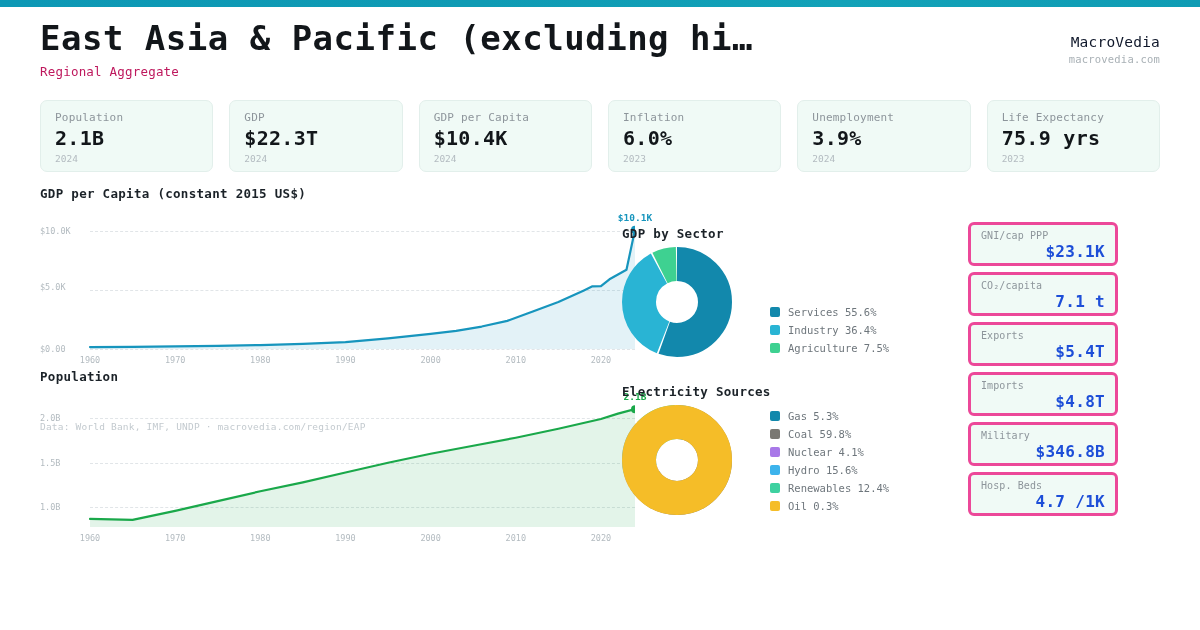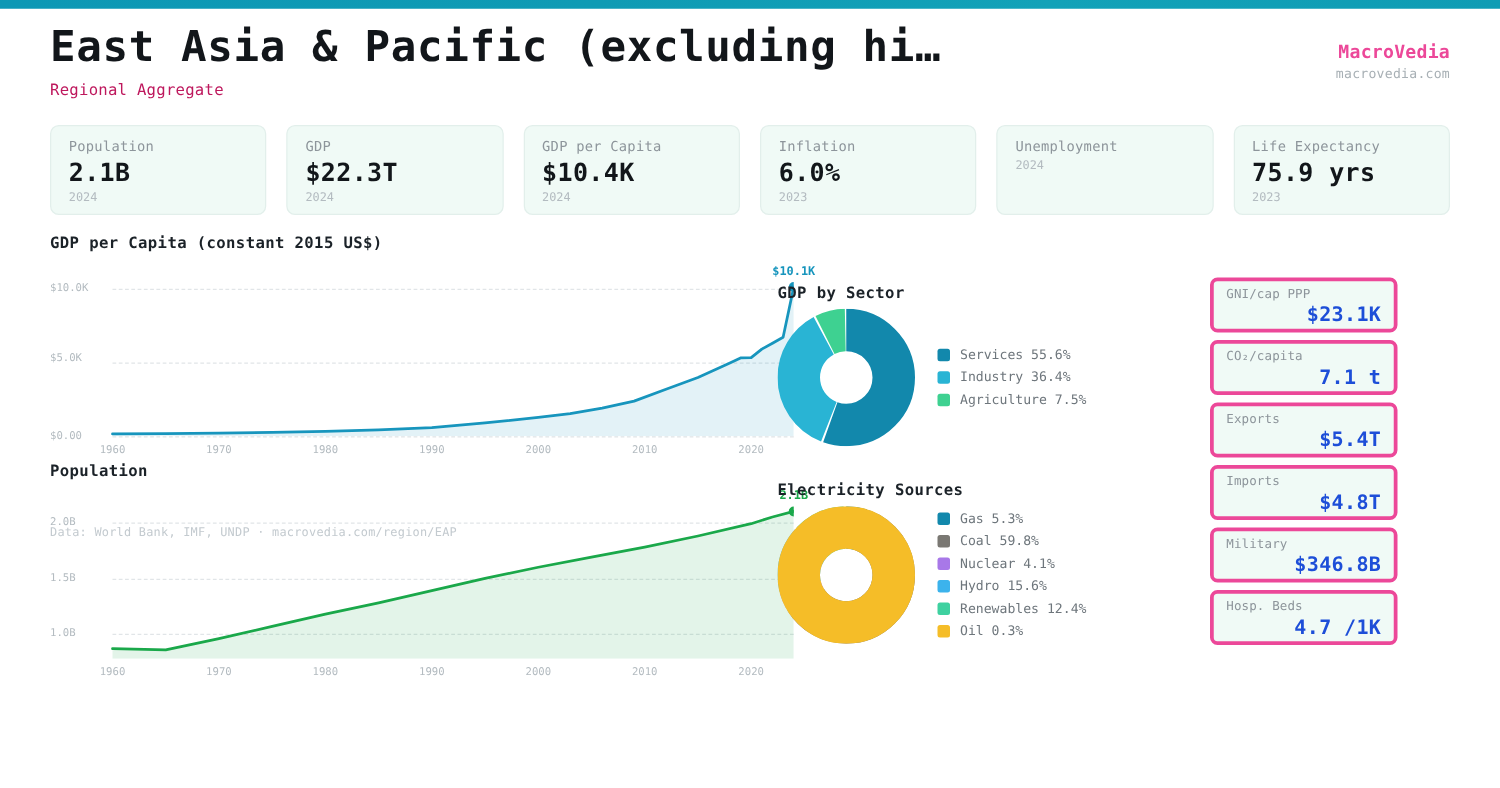--- a/index.html
+++ b/index.html
@@ -20,21 +20,21 @@
   
   .header { position: absolute; left: 40px; top: 16px; width: 1120px; height: 70px; }
   .title {
     font-size: 34px; font-weight: bold; color: #12161a;
     letter-spacing: 0.5px; line-height: 44px; white-space: nowrap;
   }
   .subtitle {
     font-size: 12.5px; color: #be185d; margin-top: 4px; letter-spacing: 0.2px;
   }
   .brand-wrap { position: absolute; right: 0; top: 18px; text-align: right; }
-  .brand { font-size: 14.5px; font-weight: bold; color: #ec4899; letter-spacing: 0.2px; }
+  .brand { font-size: 14.5px; font-weight: normal; color: #0f172a; letter-spacing: 0.2px; }
   .brand-url { font-size: 10.5px; color: #a8b0b5; margin-top: 3px; letter-spacing: 0.2px; }
 
   
   .kpi-row {
     position: absolute; left: 40px; top: 100px;
     width: 1120px; display: flex; gap: 16px;
   }
   .kpi-card {
     flex: 1 1 0; height: 72px;
     background: #f0faf6; border: 1px solid #e2efeb; border-radius: 7px;
@@ -63,21 +63,21 @@
     transform: translateX(-50%); white-space: nowrap;
   }
   .endlabel {
     position: absolute; font-size: 9.5px; font-weight: bold; white-space: nowrap;
     transform: translate(-50%, -100%);
   }
 
   
   .donut-block { position: absolute; }
   .donut-title { font-size: 12.5px; font-weight: bold; color: #1b2228; letter-spacing: 0.3px; }
-  .donut-row { display: flex; align-items: center; margin-top: 6px; }
+  .donut-row { display: flex; align-items: flex-end; margin-top: 6px; gap: 20px; }
   .legend { margin-left: 18px; }
   .legend-item { display: flex; align-items: center; height: 18px; }
   .swatch { width: 10px; height: 10px; border-radius: 2px; flex: 0 0 auto; }
   .legend-text { font-size: 10.5px; color: #6e767c; margin-left: 8px; white-space: nowrap; }
 
   
   .mini-col { position: absolute; left: 968px; top: 222px; width: 150px; }
   .mini-card {
     height: 44px; background: #f0faf6; border: 3px solid #ec4899;
     border-radius: 6px; padding: 5px 10px 0 10px; margin-bottom: 6px;
@@ -123,20 +123,21 @@
         <div class="kpi-value">$10.4K</div>
         <div class="kpi-year">2024</div>
       </div>
       <div class="kpi-card">
         <div class="kpi-label">Inflation</div>
         <div class="kpi-value">6.0%</div>
         <div class="kpi-year">2023</div>
       </div>
       <div class="kpi-card">
         <div class="kpi-label">Unemployment</div>
+        <div class="kpi-value">3.9%</div>
         <div class="kpi-year">2024</div>
       </div>
       <div class="kpi-card">
         <div class="kpi-label">Life Expectancy</div>
         <div class="kpi-value">75.9 yrs</div>
         <div class="kpi-year">2023</div>
       </div>
     </div>
 
   <div class="chart-block" id="chart-gdp" style="top:186px;width:560px;">

